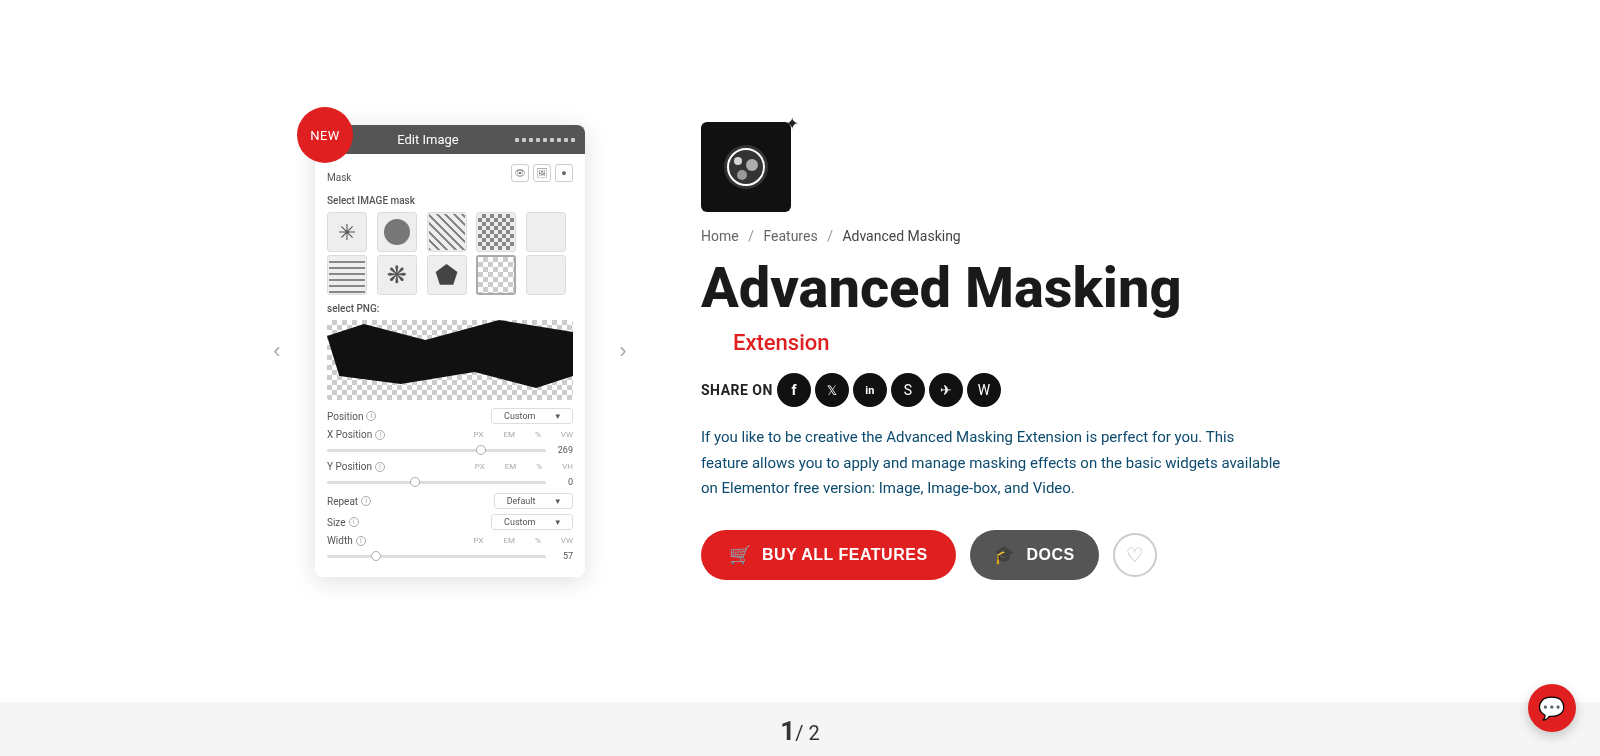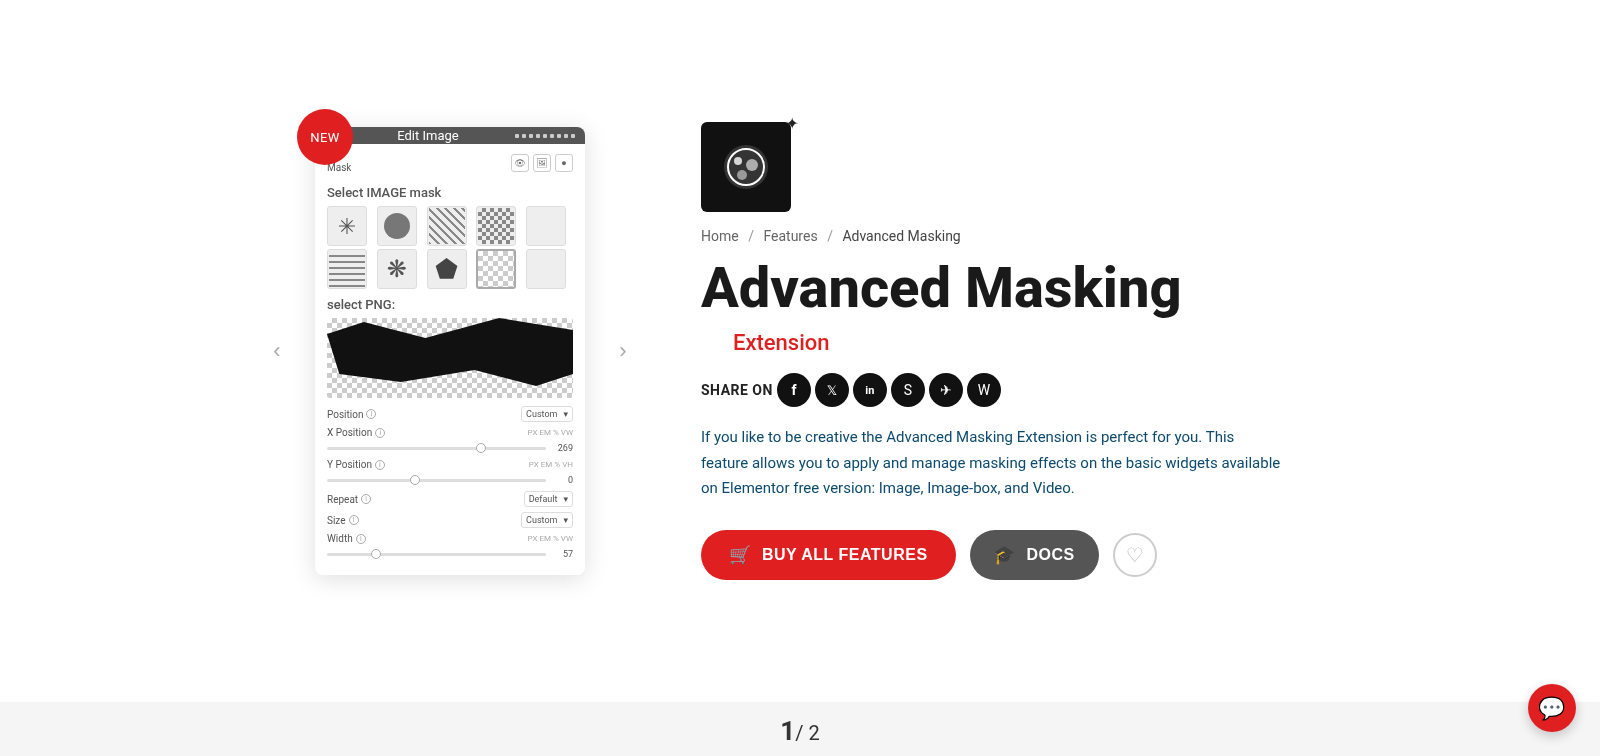--- a/index.html
+++ b/index.html
@@ -62,21 +62,21 @@
       justify-content: center;
       letter-spacing: 0.5px;
       z-index: 10;
     }
     .phone-header {
       background: #555;
       color: #fff;
       display: flex;
       align-items: center;
       justify-content: space-between;
-      padding: 1px 10px;
+      padding: 7px 10px;
       font-size: 13px;
       border-radius: 8px 8px 0 0;
     }
     .phone-header .menu-icon {
       display: flex;
       flex-direction: column;
       gap: 3px;
     }
     .phone-header .menu-icon span {
       display: block;
@@ -96,21 +96,21 @@
       border-radius: 1px;
     }
     .phone-body {
       padding: 10px 12px;
       background: #fff;
       border-radius: 0 0 8px 8px;
       font-size: 11px;
       color: #444;
     }
     .section-label {
-      font-size: 13px;
+      font-size: 10px;
       color: #555;
       margin-bottom: 6px;
       font-weight: 500;
     }
     .mask-controls {
       display: flex;
       gap: 4px;
       margin-bottom: 8px;
       align-items: center;
     }
@@ -216,26 +216,26 @@
       border: 1px solid #aaa;
       border-radius: 50%;
       font-size: 7px;
       display: flex; align-items: center; justify-content: center;
       color: #aaa;
     }
     .control-select {
       font-size: 9px;
       border: 1px solid #ddd;
       border-radius: 3px;
-      padding: 2px 4px;
+      padding: 2px 12px;
       background: #fff;
       color: #555;
       display: flex;
       align-items: center;
-      gap: 6px;
+      gap: 20px;
     }
     .slider-row {
       display: flex;
       align-items: center;
       gap: 5px;
       margin-bottom: 6px;
       font-size: 9px;
       color: #888;
     }
     .slider-track {
@@ -254,21 +254,21 @@
       top: -3.5px;
     }
     .slider-val {
       font-size: 9px;
       color: #555;
       min-width: 22px;
       text-align: right;
     }
     .unit-tabs {
       display: flex;
-      gap: 2px;
+      gap: 20px;
       font-size: 8px;
       color: #aaa;
     }
     
     .pagination {
       text-align: center;
       padding: 14px 0 10px;
       font-size: 20px;
       color: #333;
       background: #f5f5f5;

